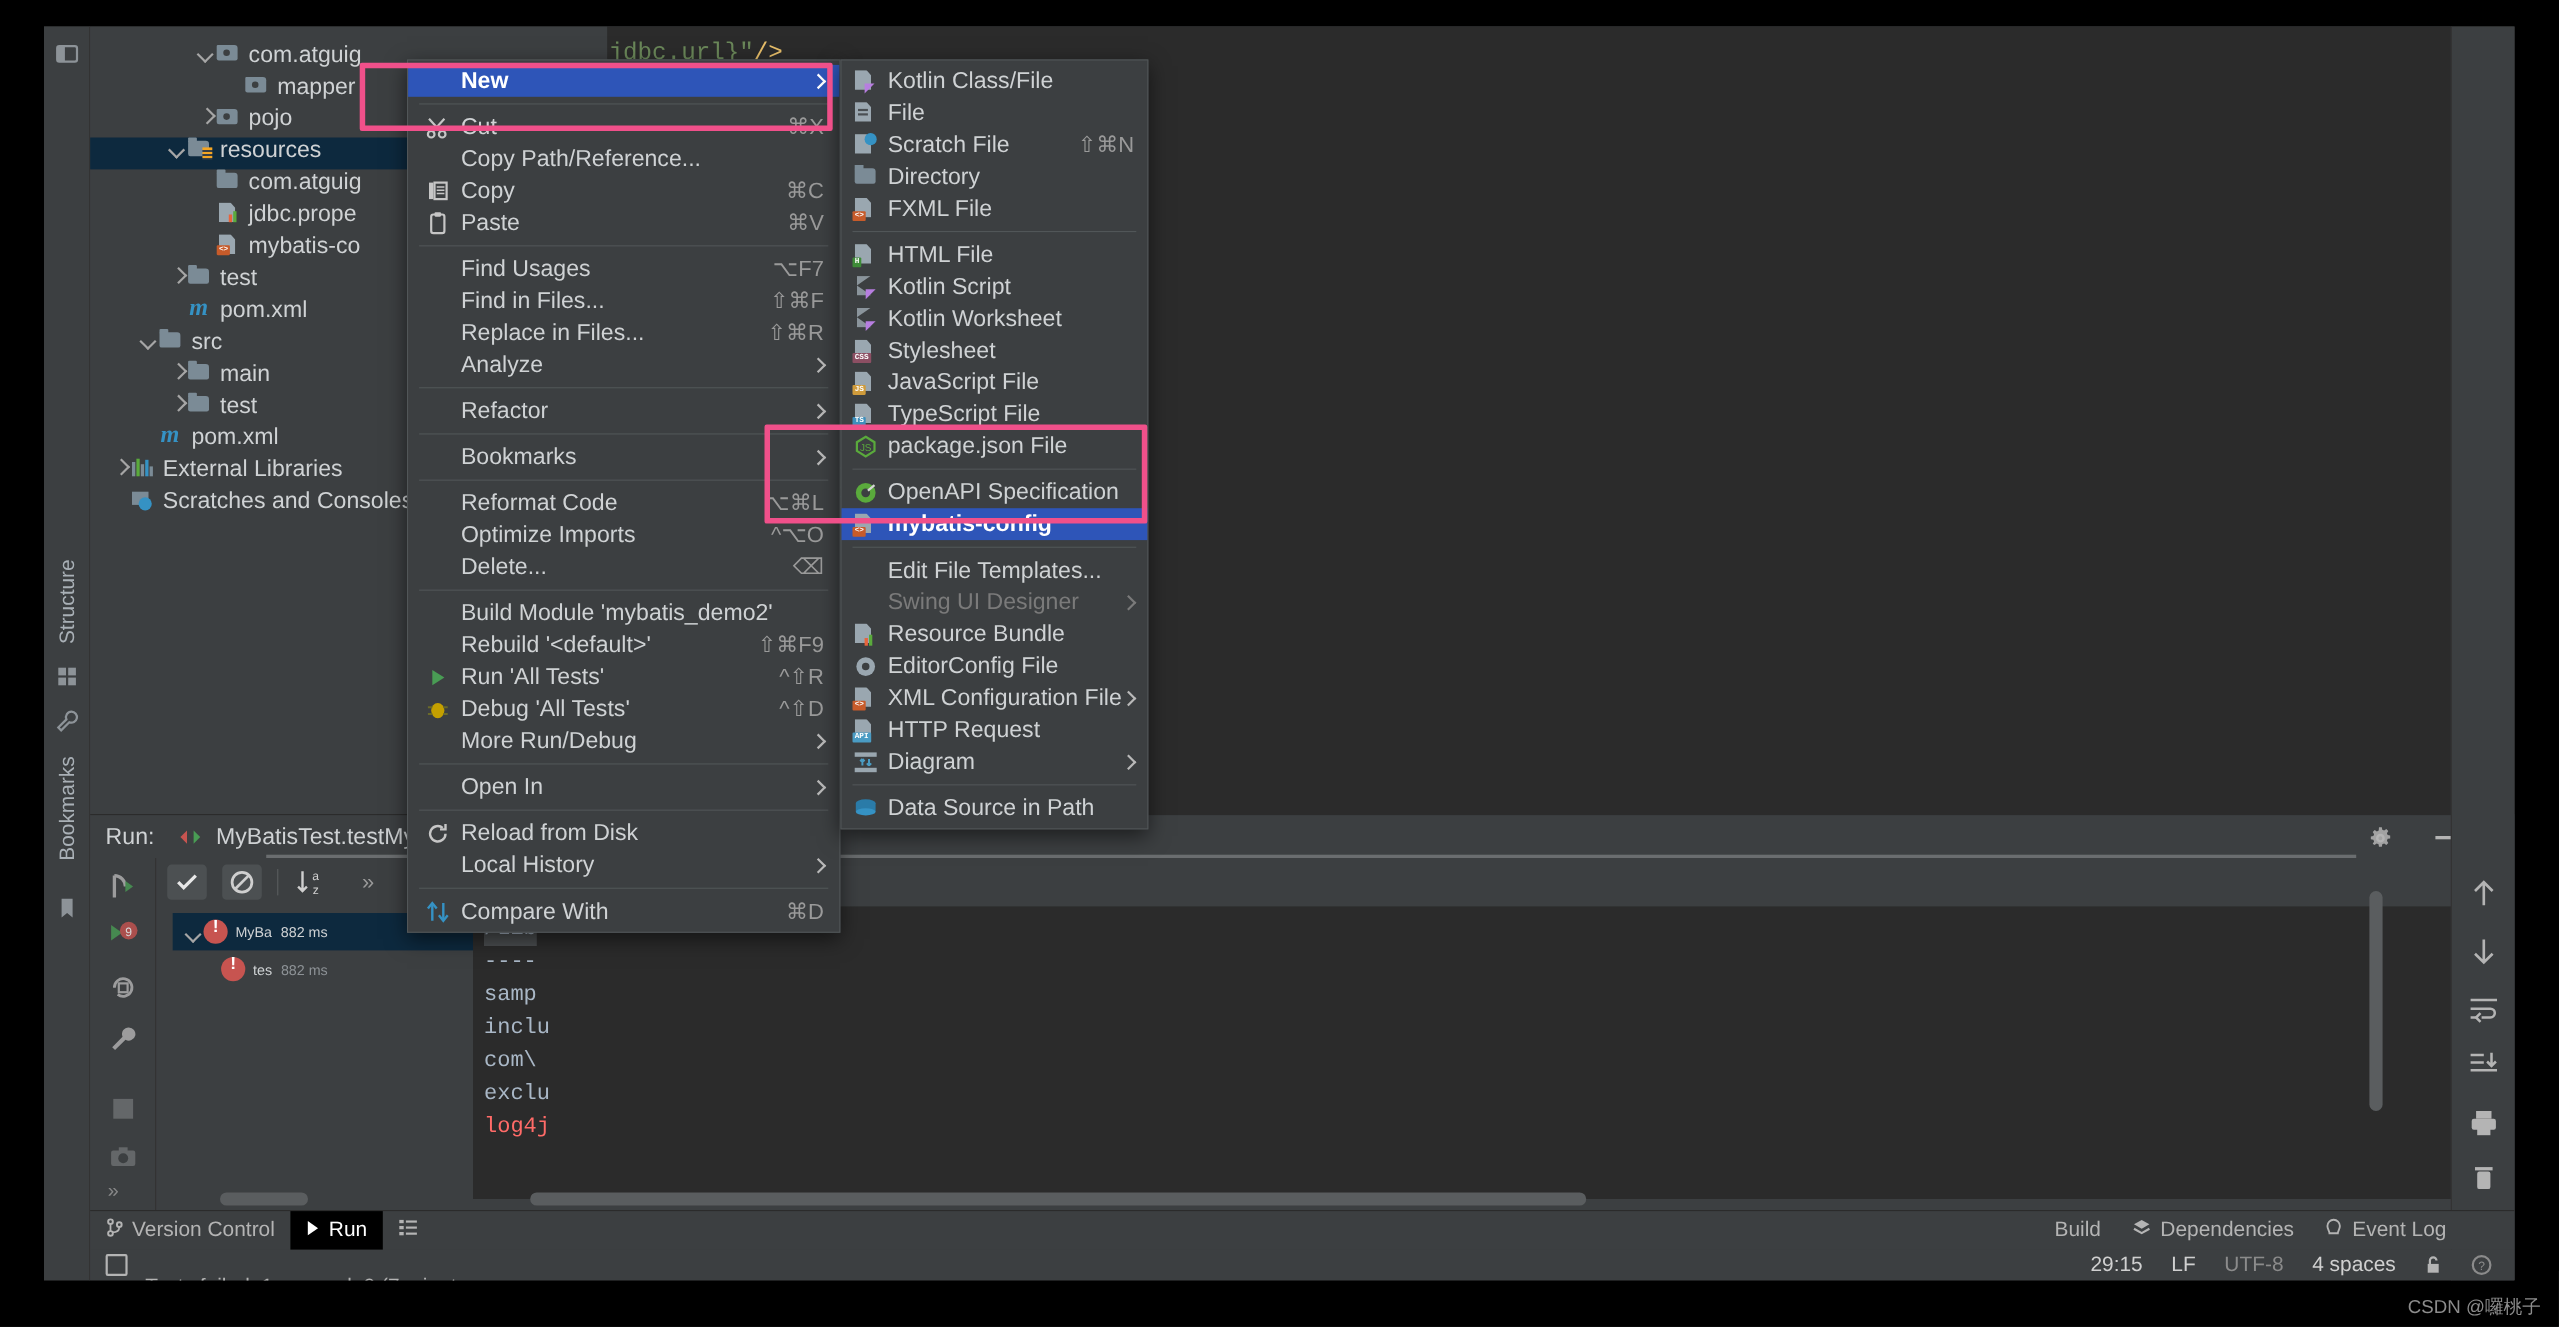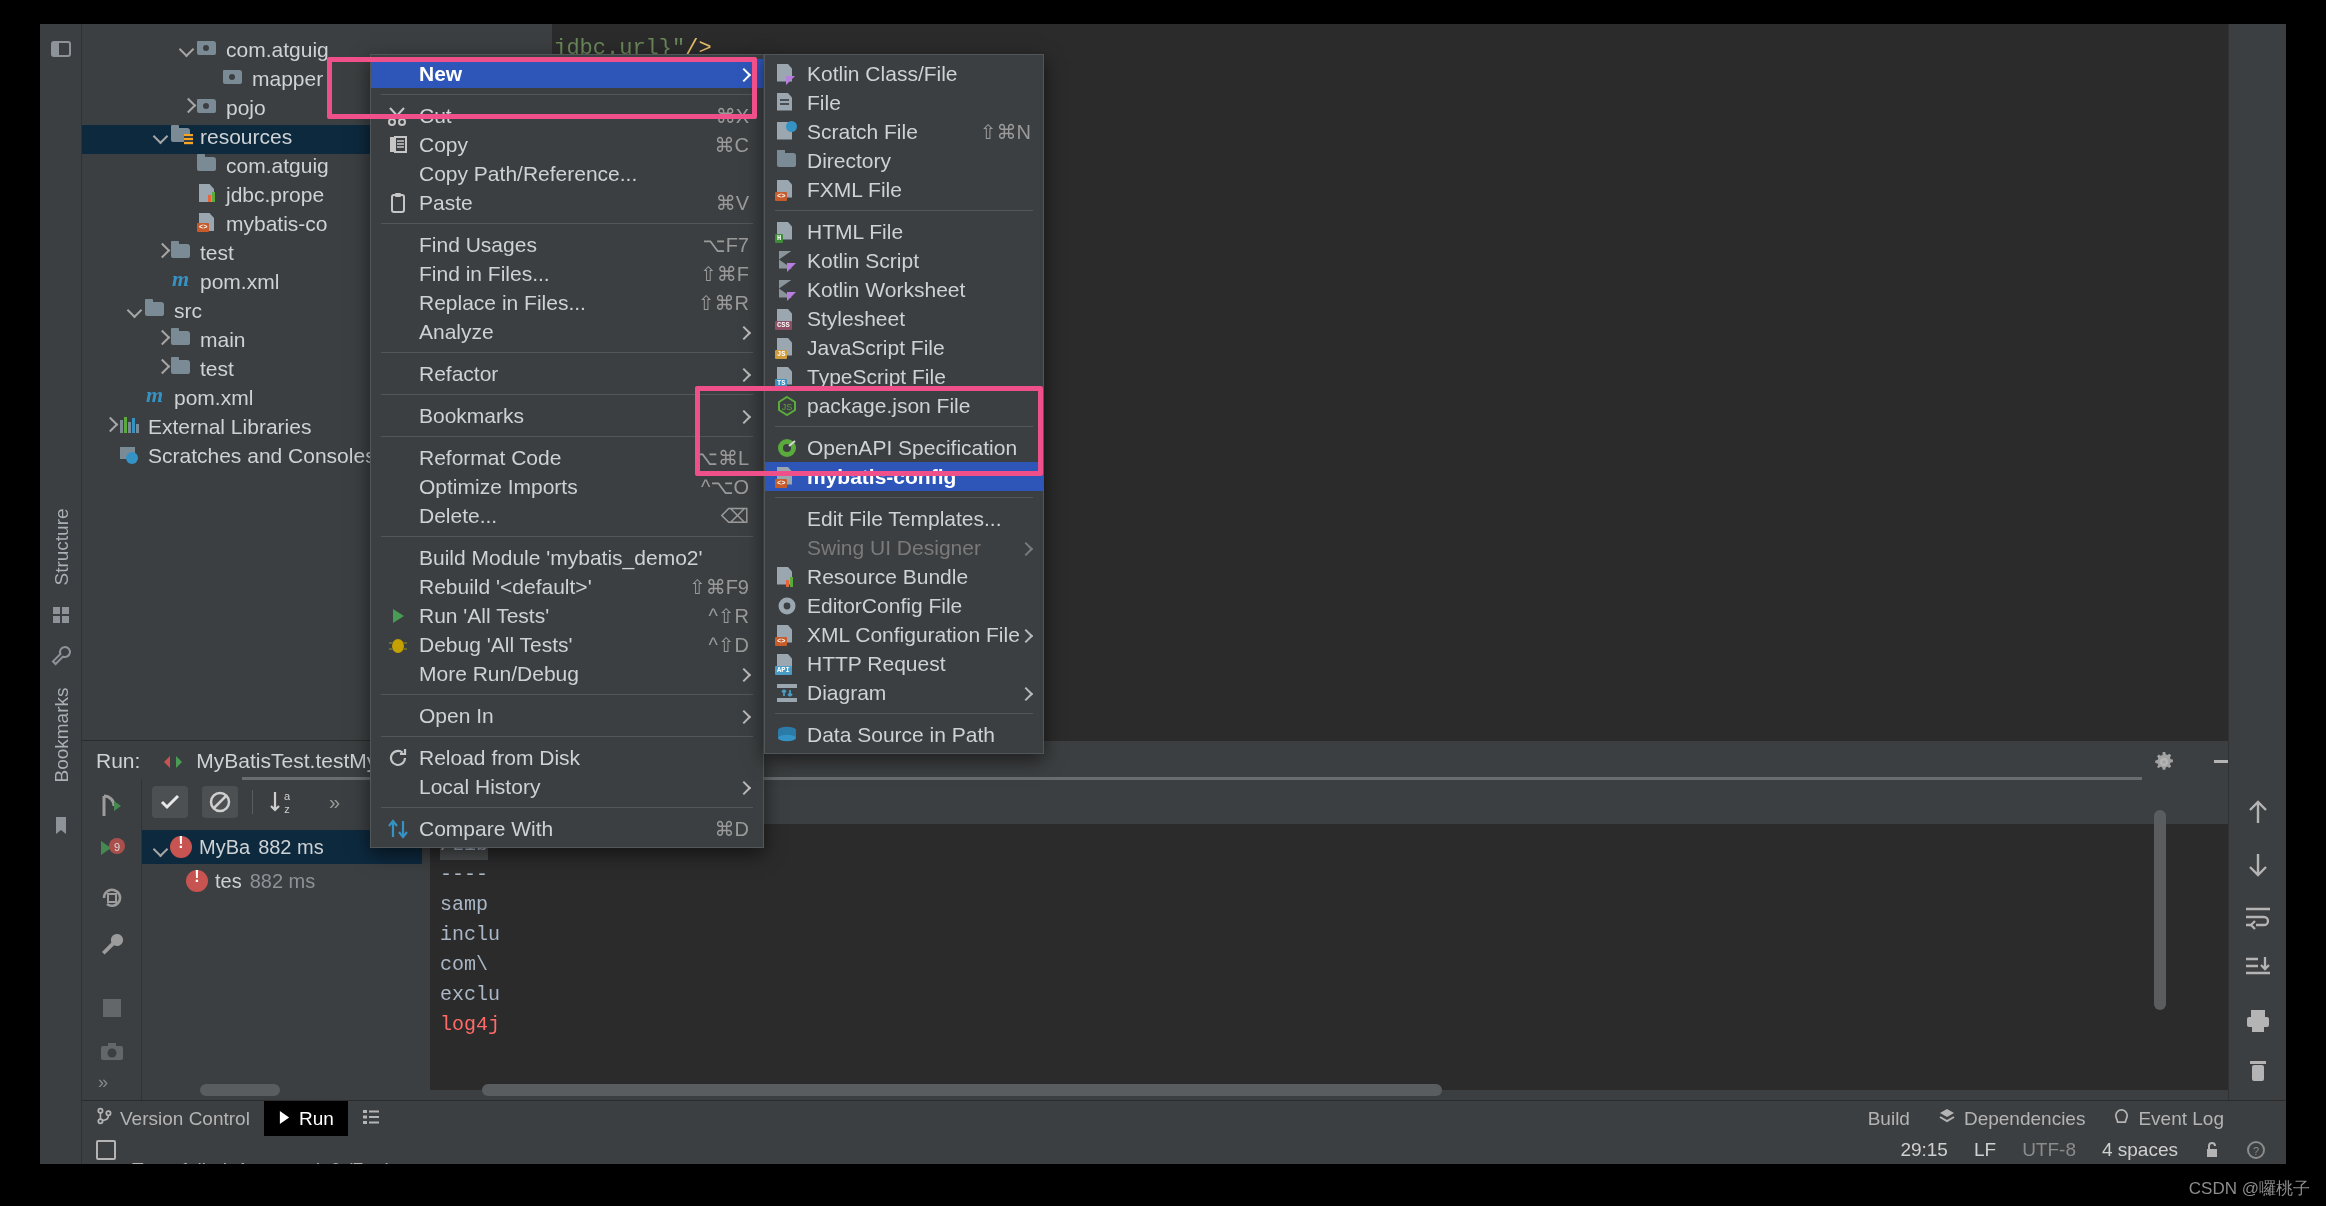--- a/index.html
+++ b/index.html
@@ -98,22 +98,22 @@
   }
   .tbbtn{position:absolute;left:16px;width:28px;height:28px;opacity:.8;}
   .testtree{
     position:absolute; left:60px; top:0; width:280px; height:320px;
   }
   .testhdr{
     position:absolute;left:60px;top:0;width:2144px;height:44px;
     display:flex;align-items:center;gap:14px;padding-left:10px;
   }
   .sqbtn{width:36px;height:32px;background:#4c5052;border-radius:4px;position:relative;}
-  .testrow{position:absolute;left:0;width:280px;height:34px;display:flex;align-items:center;
-     font-size:20px;color:#cfd2d4;white-space:nowrap;text-align:center;}
+  .testrow{position:absolute;left:15px;width:280px;height:34px;display:flex;align-items:center;
+     font-size:13px;color:#cfd2d4;white-space:nowrap;text-align:center;}
   .testrow.sel{background:#0d293e;}
   .errdot{width:22px;height:22px;border-radius:50%;background:#c75450;flex:0 0 22px;margin-right:7px;position:relative;}
   .errdot::after{content:"!";position:absolute;left:0;top:-2px;width:22px;text-align:center;
      color:#fff;font-size:16px;font-weight:bold;}
   .console{
     position:absolute;left:348px;top:44px;width:1810px;height:266px;
     background:#2b2b2b; font-family:"Liberation Mono",monospace; font-size:20px;
     color:#a9b7c6; padding:6px 10px; overflow:hidden; line-height:30px;
   }
   
@@ -598,33 +598,33 @@
         <div class="mi">
           <span class="micon"><svg viewBox="0 0 26 22" width="26" height="22">
               <circle cx="7" cy="17" r="3" fill="none" stroke="#c6c6c6" stroke-width="2"></circle>
               <circle cx="17" cy="17" r="3" fill="none" stroke="#c6c6c6" stroke-width="2"></circle>
               <path d="M8 15L19 3M16 15L5 3" stroke="#c6c6c6" stroke-width="2"></path>
             </svg></span>
           <span class="mlabel">Cut</span>
           <span class="mkey">⌘X</span>
         </div>
         <div class="mi">
+          <span class="micon"></span>
+          <span class="mlabel">Copy Path/Reference...</span>
+        </div>
+        <div class="mi">
           <span class="micon"><svg viewBox="0 0 26 22" width="26" height="22">
               <rect x="5" y="3" width="4" height="15" fill="#c6c6c6"></rect>
               <rect x="10" y="3" width="11" height="15" fill="none" stroke="#c6c6c6" stroke-width="2"></rect>
               <path d="M12 7h7M12 10h7M12 13h7" stroke="#c6c6c6" stroke-width="1.4"></path>
             </svg></span>
           <span class="mlabel">Copy</span>
           <span class="mkey">⌘C</span>
         </div>
         <div class="mi">
-          <span class="micon"></span>
-          <span class="mlabel">Copy Path/Reference...</span>
-        </div>
-        <div class="mi">
           <span class="micon"><svg viewBox="0 0 26 22" width="26" height="22">
               <rect x="7" y="3" width="12" height="17" rx="2" fill="none" stroke="#c6c6c6" stroke-width="2"></rect>
               <rect x="10" y="1" width="6" height="4" rx="1" fill="#c6c6c6"></rect>
             </svg></span>
           <span class="mlabel">Paste</span>
           <span class="mkey">⌘V</span>
         </div>
         <div class="msep"></div>
         <div class="mi">
           <span class="micon"></span>

